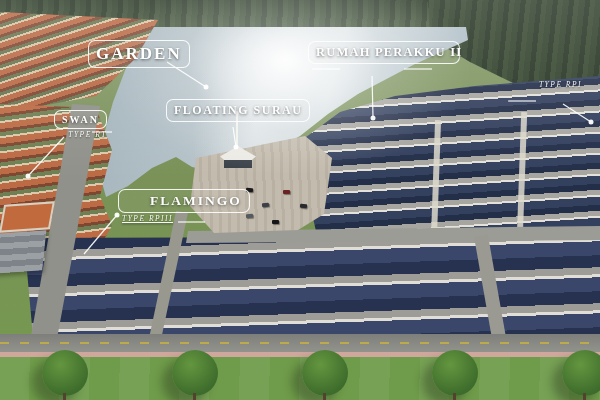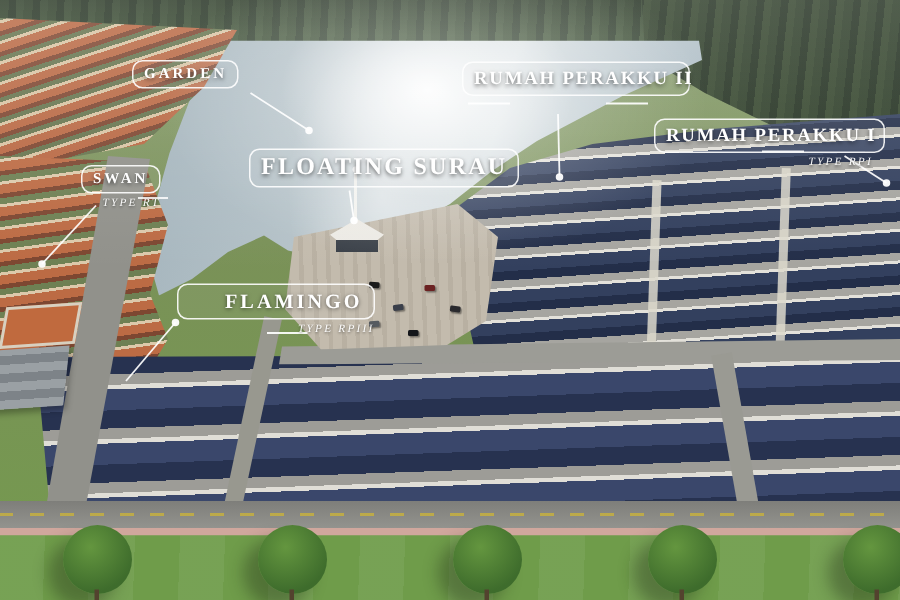--- a/index.html
+++ b/index.html
@@ -127,29 +127,29 @@
 
   
   .label-group{position:absolute;z-index:30;color:#fff;text-align:center;}
   .label-box{
     display:block;border:1px solid rgba(255,255,255,.9);border-radius:7px;
     padding:3px 7px;font-weight:700;background:rgba(220,220,220,.08);
     text-shadow:0 1px 3px rgba(0,0,0,.55);white-space:nowrap;
   }
   .label-type{display:block;font-style:italic;font-size:7.5px;letter-spacing:1.5px;
     margin-top:1px;text-shadow:0 1px 2px rgba(0,0,0,.55);opacity:.95;}
-  .lg-garden{left:88px;top:40px;} .lg-garden .label-box{font-size:10px;letter-spacing:2px;}
+  .lg-garden{left:88px;top:40px;} .lg-garden .label-box{font-size:17px;letter-spacing:2px;}
   .lg-swan{left:54px;top:110px;} .lg-swan .label-box{font-size:10px;letter-spacing:2px;}
   .lg-swan .label-type{text-align:right;margin-left:6px;}
-  .lg-surau{left:166px;top:99px;} .lg-surau .label-box{font-size:16px;letter-spacing:1.5px;}
+  .lg-surau{left:166px;top:99px;} .lg-surau .label-box{font-size:12px;letter-spacing:1.5px;}
   .lg-rp2{left:308px;top:41px;width:152px;} .lg-rp2 .label-box{font-size:12.5px;letter-spacing:1.2px;}
   .lg-rp1{left:436px;top:79px;width:154px;} .lg-rp1 .label-box{font-size:12.5px;letter-spacing:1.2px;}
   .lg-rp1 .label-type{text-align:right;margin-right:8px;}
   .lg-flamingo{left:118px;top:189px;} .lg-flamingo .label-box{font-size:13.5px;letter-spacing:2px;padding-left:31px;}
-  .lg-flamingo .label-type{text-align:right;margin-left:4px;}
+  .lg-flamingo .label-type{text-align:left;margin-left:4px;text-decoration:underline;}
 </style>
 </head>
 <body>
 
 <div class="scene">
 
   <div class="forest"></div>
   <div class="layer forest-right"></div>
   <div class="layer lake"></div>
   <div class="layer palm-strip"></div>
@@ -215,21 +215,20 @@
 
   <div class="label-group lg-garden">
     <span class="label-box">GARDEN</span>
   </div>
 
   <div class="label-group lg-rp2">
     <span class="label-box">RUMAH PERAKKU II</span>
   </div>
 
   <div class="label-group lg-rp1">
-    <span class="label-box">RUMAH PERAKKU I</span>
     <span class="label-type">TYPE RPI</span>
   </div>
 
   <div class="label-group lg-swan">
     <span class="label-box">SWAN</span>
     <span class="label-type">TYPE RT</span>
   </div>
 
   <div class="label-group lg-surau">
     <span class="label-box">FLOATING SURAU</span>

